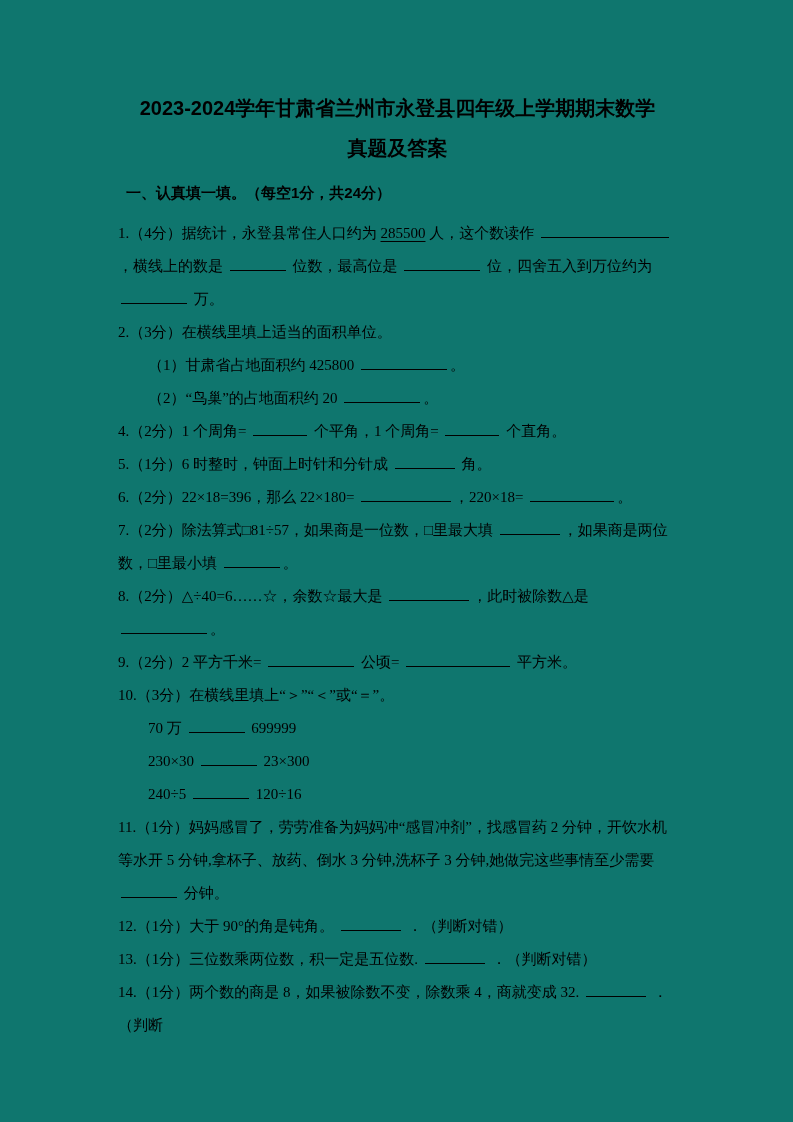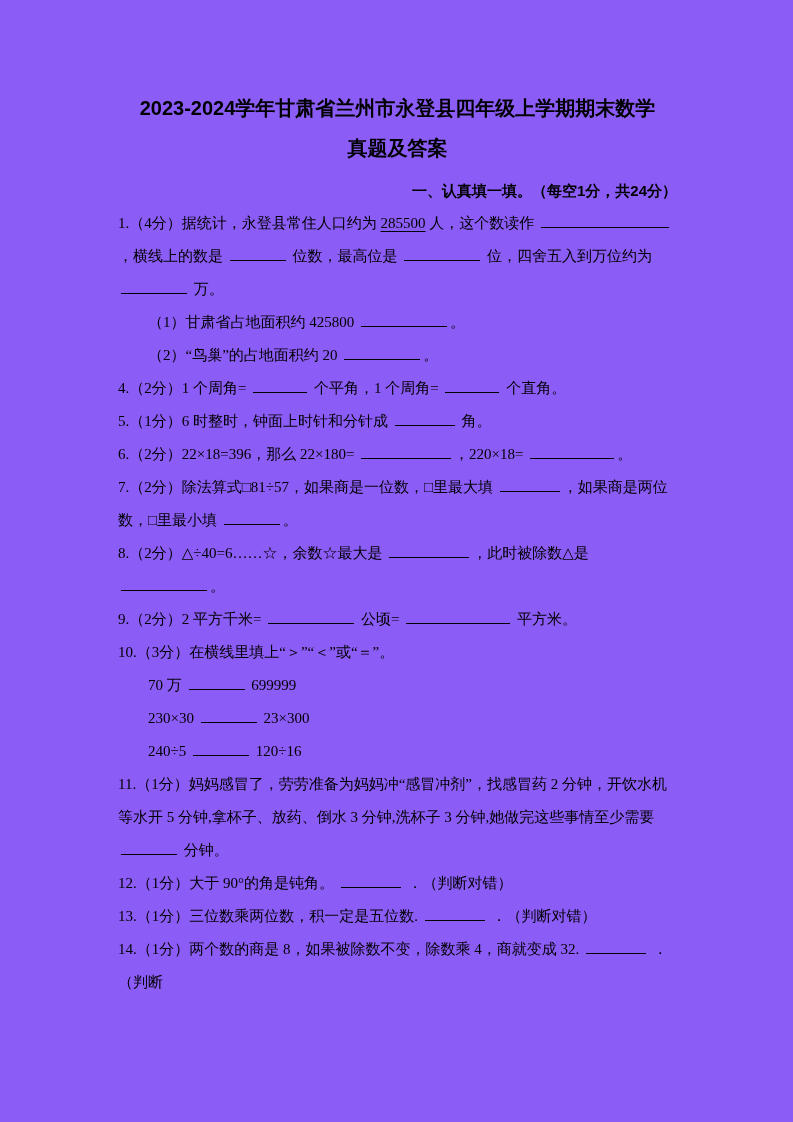--- a/index.html
+++ b/index.html
@@ -5,42 +5,41 @@
   html, body {
     margin: 0;
     padding: 0;
     background: #ffffff;
   }
   .page {
     position: relative;
     width: 793px;
     height: 1122px;
     box-sizing: border-box;
-    background: #8b5cf6;
+    background: #0f766e;
     padding: 88px 116px 40px 118px;
     overflow: hidden;
     color: #000000;
     font-family: "Liberation Serif", "DejaVu Serif", serif;
     font-size: 15px;
   }
   .title {
     font-family: "Liberation Sans", "DejaVu Sans", sans-serif;
     font-weight: bold;
     font-size: 20px;
     line-height: 40px;
     text-align: center;
     margin: 0 0 6px 0;
   }
   .section-heading {
     font-family: "Liberation Sans", "DejaVu Sans", sans-serif;
     font-weight: bold;
     font-size: 15px;
     line-height: 33px;
-    margin: 0;
-    text-align: right;
+    margin: 8px;
   }
   .para {
     margin: 0;
     line-height: 33px;
     text-align: left;
   }
   .para.indent {
     margin-left: 30px;
   }
   .blank {
@@ -63,20 +62,21 @@
 <div class="page">
   <h1 class="title">
     <span>2023-2024学年甘肃省兰州市永登县四年级上学期期末数学</span><br>
     <span>真题及答案</span>
   </h1>
   <div id="content">
   <section>
     <h2 class="section-heading">一、认真填一填。（每空1分，共24分）</h2>
     <div class="section-items">
           <p class="para"><span>1.（4分）据统计，永登县常住人口约为 </span><span class="underlined">285500</span><span> 人，这个数读作 </span><span class="blank" style="width: 128px;"></span><span>，横线上的数是 </span><span class="blank" style="width: 56px;"></span><span> 位数，最高位是 </span><span class="blank" style="width: 76px;"></span><span> 位，四舍五入到万位约为 </span><span class="blank" style="width: 66px;"></span><span> 万。</span></p>
+          <p class="para"><span>2.（3分）在横线里填上适当的面积单位。</span></p>
           <p class="para indent"><span>（1）甘肃省占地面积约 425800 </span><span class="blank" style="width: 86px;"></span><span>。</span></p>
           <p class="para indent"><span>（2）“鸟巢”的占地面积约 20 </span><span class="blank" style="width: 76px;"></span><span>。</span></p>
           <p class="para"><span>4.（2分）1 个周角= </span><span class="blank" style="width: 54px;"></span><span> 个平角，1 个周角= </span><span class="blank" style="width: 54px;"></span><span> 个直角。</span></p>
           <p class="para"><span>5.（1分）6 时整时，钟面上时针和分针成 </span><span class="blank" style="width: 60px;"></span><span> 角。</span></p>
           <p class="para"><span>6.（2分）22×18=396，那么 22×180= </span><span class="blank" style="width: 90px;"></span><span>，220×18= </span><span class="blank" style="width: 84px;"></span><span>。</span></p>
           <p class="para"><span>7.（2分）除法算式□81÷57，如果商是一位数，□里最大填 </span><span class="blank" style="width: 60px;"></span><span>，如果商是两位数，□里最小填 </span><span class="blank" style="width: 56px;"></span><span>。</span></p>
           <p class="para"><span>8.（2分）△÷40=6……☆，余数☆最大是 </span><span class="blank" style="width: 80px;"></span><span>，此时被除数△是 </span><span class="blank" style="width: 86px;"></span><span>。</span></p>
           <p class="para"><span>9.（2分）2 平方千米= </span><span class="blank" style="width: 86px;"></span><span> 公顷= </span><span class="blank" style="width: 104px;"></span><span> 平方米。</span></p>
           <p class="para"><span>10.（3分）在横线里填上“＞”“＜”或“＝”。</span></p>
           <p class="para indent"><span>70 万 </span><span class="blank" style="width: 56px;"></span><span> 699999</span></p>

